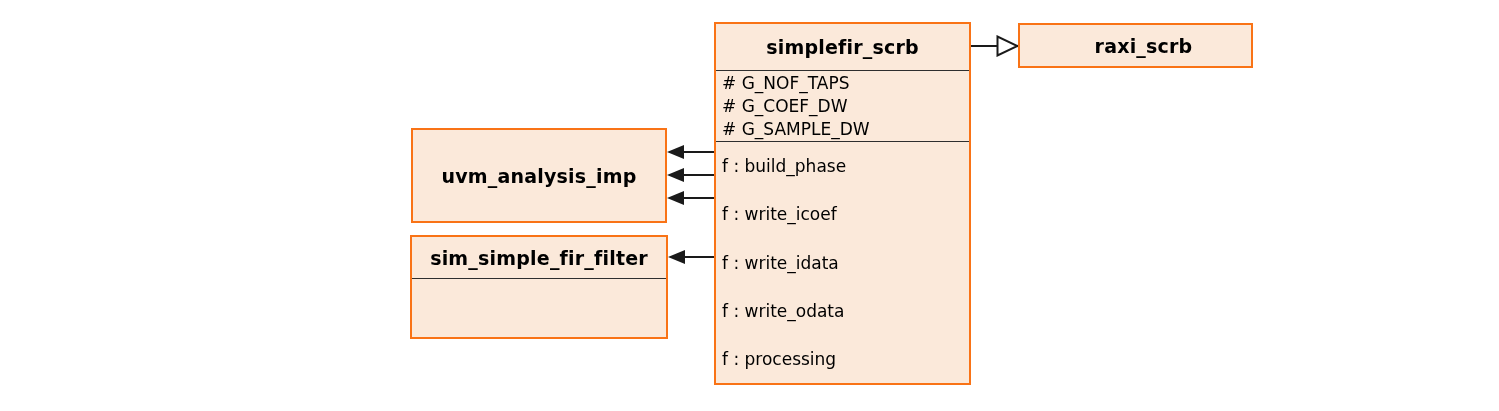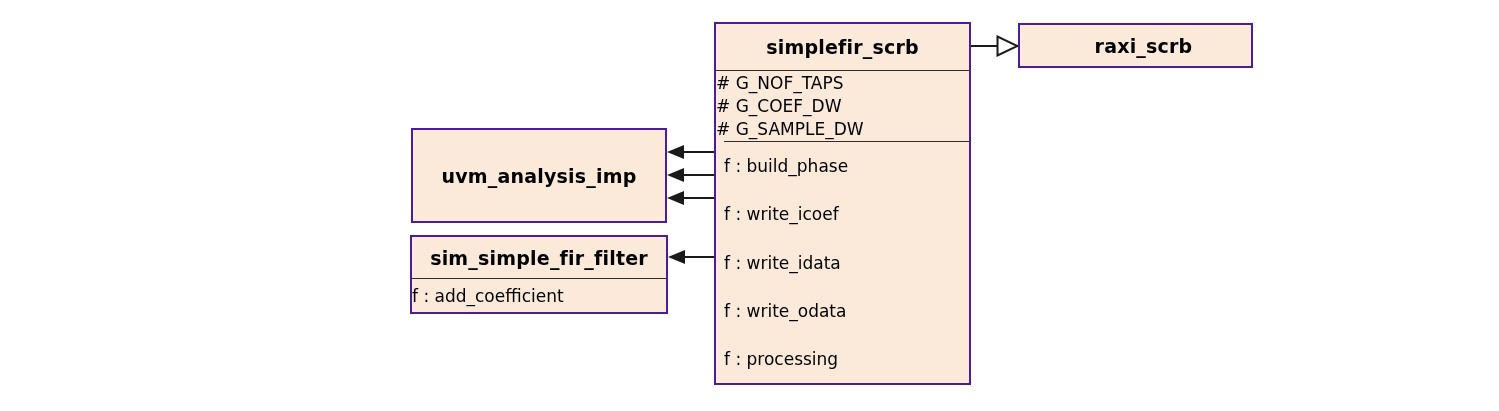--- a/index.html
+++ b/index.html
@@ -9,21 +9,21 @@
     height: 411px;
     background: #ffffff;
     font-family: "DejaVu Sans", "Liberation Sans", sans-serif;
     color: #000000;
     overflow: hidden;
   }
   .uml-box {
     position: absolute;
     box-sizing: border-box;
     background: #fbe9da;
-    border: 2px solid #4c1d95;
+    border: 2px solid #f97316;
     display: flex;
     flex-direction: column;
   }
   .cls-title {
     font-weight: bold;
     font-size: 19px;
     text-align: center;
     display: flex;
     align-items: center;
     justify-content: center;
@@ -31,41 +31,42 @@
   }
   .comp {
     border-top: 1.5px solid #2e2e2e;
     display: flex;
     flex-direction: column;
     box-sizing: border-box;
   }
   .m-row {
     display: flex;
     align-items: center;
+    padding-left: 6px;
     font-size: 17px;
     white-space: nowrap;
   }
   
   #box-simplefir { left: 714px; top: 22px; width: 257px; height: 363px; }
   #box-simplefir .cls-title { height: 46px; }
   #box-simplefir .comp-generics { height: 71px; }
   #box-simplefir .comp-generics .m-row { flex: 1; }
   #box-simplefir .comp-ports { height: 128px; }
   #box-simplefir .comp-ports .m-row { height: 23.6px; }
   #box-simplefir .comp-ports .spacer { flex: 1; }
-  #box-simplefir .comp-methods { flex: 1; margin-left: 8px; }
+  #box-simplefir .comp-methods { flex: 1; }
   #box-simplefir .comp-methods .m-row { flex: 1; }
   
   #box-raxi { left: 1018px; top: 23px; width: 235px; height: 45px; padding-left: 16px; }
   #box-raxi .cls-title { flex: 1; }
   
   #box-uvm { left: 411px; top: 128px; width: 256px; height: 95px; }
   #box-uvm .cls-title { flex: 1; }
   
-  #box-sim { left: 410px; top: 235px; width: 258px; height: 79px; }
+  #box-sim { left: 410px; top: 235px; width: 258px; height: 104px; }
   #box-sim .cls-title { height: 41px; }
   #box-sim .comp-methods { flex: 1; }
   #box-sim .comp-methods .m-row { flex: 1; }
   
   .h-line {
     position: absolute;
     height: 0;
     border-top: 2px solid #1a1a1a;
   }
   .arrow-left {
@@ -119,17 +120,16 @@
     <div class="cls-title">raxi_scrb</div>
   </div>
 
   <div class="uml-box" id="box-uvm">
     <div class="cls-title">uvm_analysis_imp</div>
   </div>
 
   <div class="uml-box" id="box-sim">
     <div class="cls-title">sim_simple_fir_filter</div>
     <div class="comp comp-methods">
-      <div class="m-row">f : add_coefficient</div>
     </div>
   </div>
 
 </div>
 
 </body></html>

